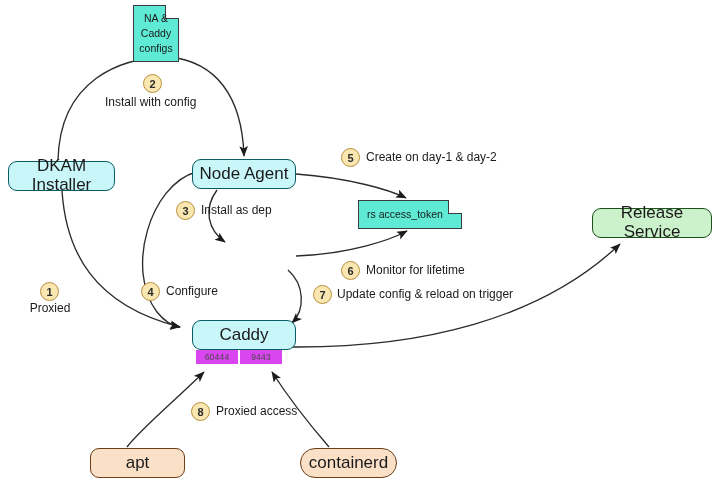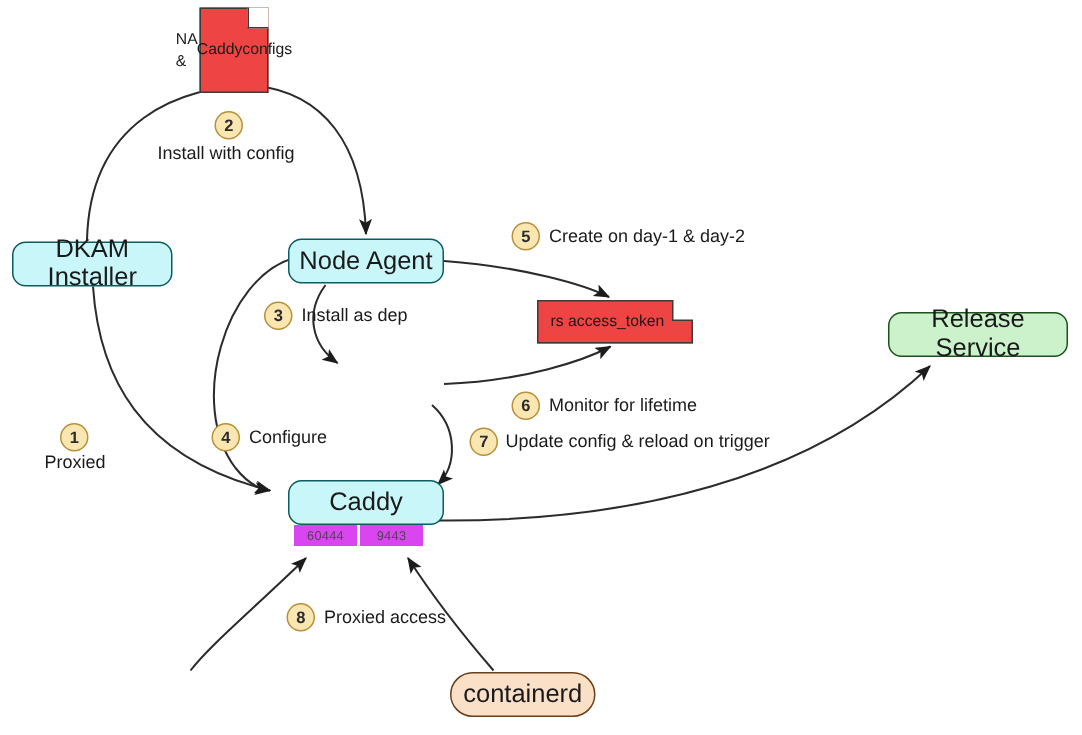--- a/index.html
+++ b/index.html
@@ -38,21 +38,21 @@
     line-height: 1.1;
   }
   .node.cyan   { background: #c9f7f9; border-color: #0a5c61; }
   .node.green  { background: #ccf2cc; border-color: #1d521d; }
   .node.orange { background: #fbe0c8; border-color: #6b3f18; }
 
   
   .note {
     position: absolute;
     box-sizing: border-box;
-    background: #ef4444;
+    background: #5eead4;
     border: 1px solid #3b3b3b;
     font-size: 10.5px;
     color: #1a1a1a;
     display: flex;
     align-items: center;
     justify-content: center;
     text-align: center;
     line-height: 1.45;
   }
   .note .fold {
@@ -139,21 +139,21 @@
 
     <path d="M 329,447 C 310,425 290,400 272,372" fill="none" stroke="#2b2b2b" stroke-width="1.35" marker-end="url(#arrow)"></path>
   </svg>
 
   <div class="note tall" style="left:133px; top:5px; width:46px; height:57px;">
     <span class="fold"></span>
     <span></span>
       <br>
   </div>
   <div style="position:absolute; left:133px; top:5px; width:46px; height:57px;
-              display:flex; flex-direction:row; align-items:center; justify-content:center;
+              display:flex; flex-direction:column; align-items:center; justify-content:center;
               font-size:10.5px; color:#1a1a1a; line-height:1.42; pointer-events:none;">
     <span>NA &amp;</span>
     <span>Caddy</span>
     <span>configs</span>
   </div>
 
   <div class="note wide" style="left:358px; top:200px; width:104px; height:29px;">
     <span class="fold"></span>
     <span>rs access_token</span>
   </div>
@@ -175,20 +175,23 @@
     <span>60444</span>
   </div>
   <div class="port" style="left:240px; top:350px; width:42px; height:12px;">
     <span>9443</span>
   </div>
 
   <div class="node green" style="left:592px; top:208px; width:120px; height:30px;">
     <span>Release Service</span>
   </div>
 
+  <div class="node orange" style="left:90px; top:448px; width:95px; height:30px;">
+    <span>apt</span>
+  </div>
 
   <div class="node orange" style="left:300px; top:448px; width:97px; height:30px;border-radius:15px;">
     <span>containerd</span>
   </div>
 
   <div class="step" style="left:40px; top:282px;">
     <span>1</span>
   </div>
   <div class="edge-label center" style="left:26px; top:301px; width:48px;">Proxied</div>
 

